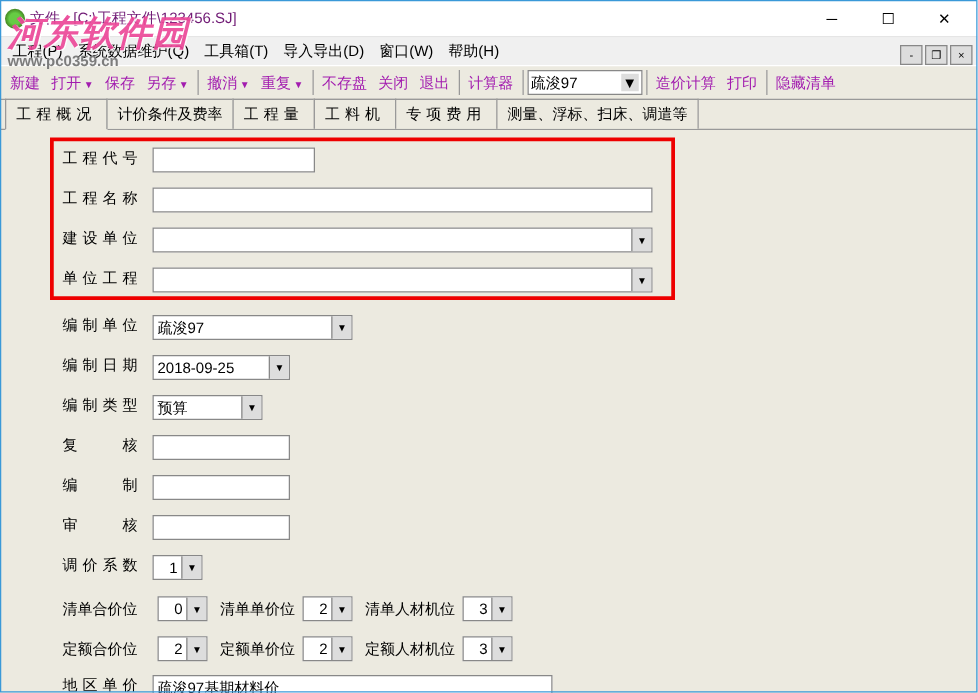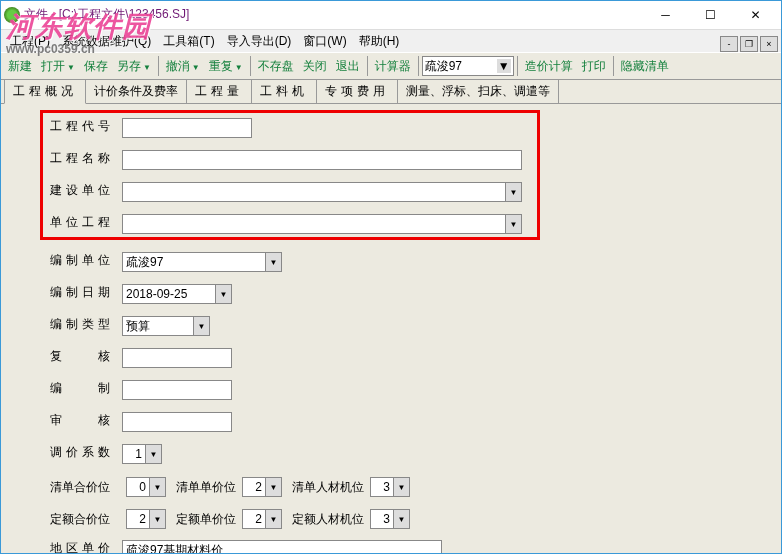--- a/index.html
+++ b/index.html
@@ -10,21 +10,21 @@
 .titlebar .title { flex: 1; color: #701a75; }
 .titlebar .win-btns { display: flex; gap: 0; }
 .titlebar .win-btn { width: 45px; height: 28px; display: flex; align-items: center; justify-content: center; color: #000; cursor: pointer; }
 
 .menubar { height: 22px; background: #f0f0f0; display: flex; align-items: flex-end; padding: 0 4px; position: relative; }
 .menubar .menu-item { padding: 2px 6px; cursor: pointer; color: #000; }
 .menubar .child-btns { position: absolute; right: 4px; display: flex; gap: 2px; }
 .menubar .child-btn { width: 18px; height: 16px; border: 1px solid #888; background: #ddd; font-size: 9px; display: flex; align-items: center; justify-content: center; cursor: pointer; }
 
 .toolbar { height: 28px; background: #eceae0; border-top: 1px solid #fff; border-bottom: 1px solid #999; display: flex; align-items: center; padding: 0 4px; gap: 1px; }
-.toolbar .tool-btn { padding: 2px 4px; cursor: pointer; color: #15803d; white-space: nowrap; }
+.toolbar .tool-btn { padding: 2px 4px; cursor: pointer; color: #a21caf; white-space: nowrap; }
 .toolbar .sep { width: 1px; height: 20px; background: #999; margin: 0 2px; }
 .toolbar .arrow-down { font-size: 8px; margin-left: 2px; }
 .toolbar .combo { height: 20px; border: 1px solid #888; background: #fff; padding: 0 2px; cursor: pointer; display: flex; align-items: center; }
 .toolbar .combo-text { width: 70px; }
 .toolbar .combo-arrow { width: 14px; text-align: center; background: #ddd; margin-left: 2px; }
 
 .tabbar { height: 24px; background: #eceae0; border-bottom: 1px solid #999; display: flex; align-items: flex-end; padding: 0 4px; }
 .tabbar .tab { padding: 3px 8px; border: 1px solid #999; border-bottom: none; background: #eceae0; cursor: pointer; color: #000; letter-spacing: 4px; margin-right: -1px; }
 .tabbar .tab.active { background: #eceae0; border-bottom: 1px solid #eceae0; margin-bottom: -1px; z-index: 1; text-align: center; }
 .tabbar .tab.narrow { letter-spacing: 0; }

